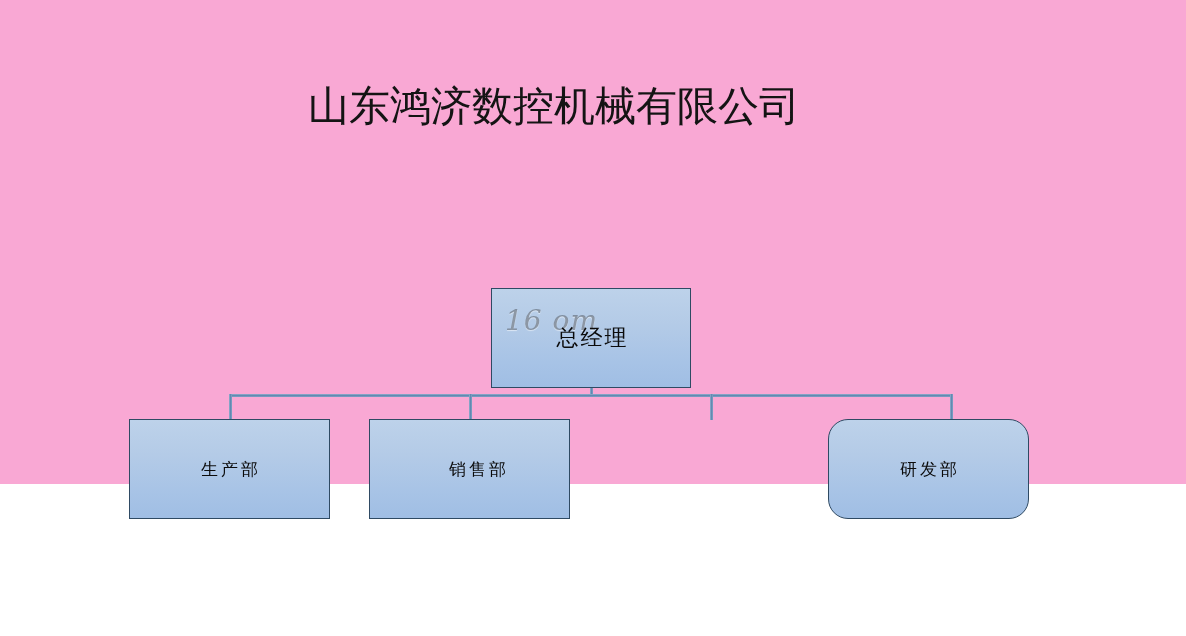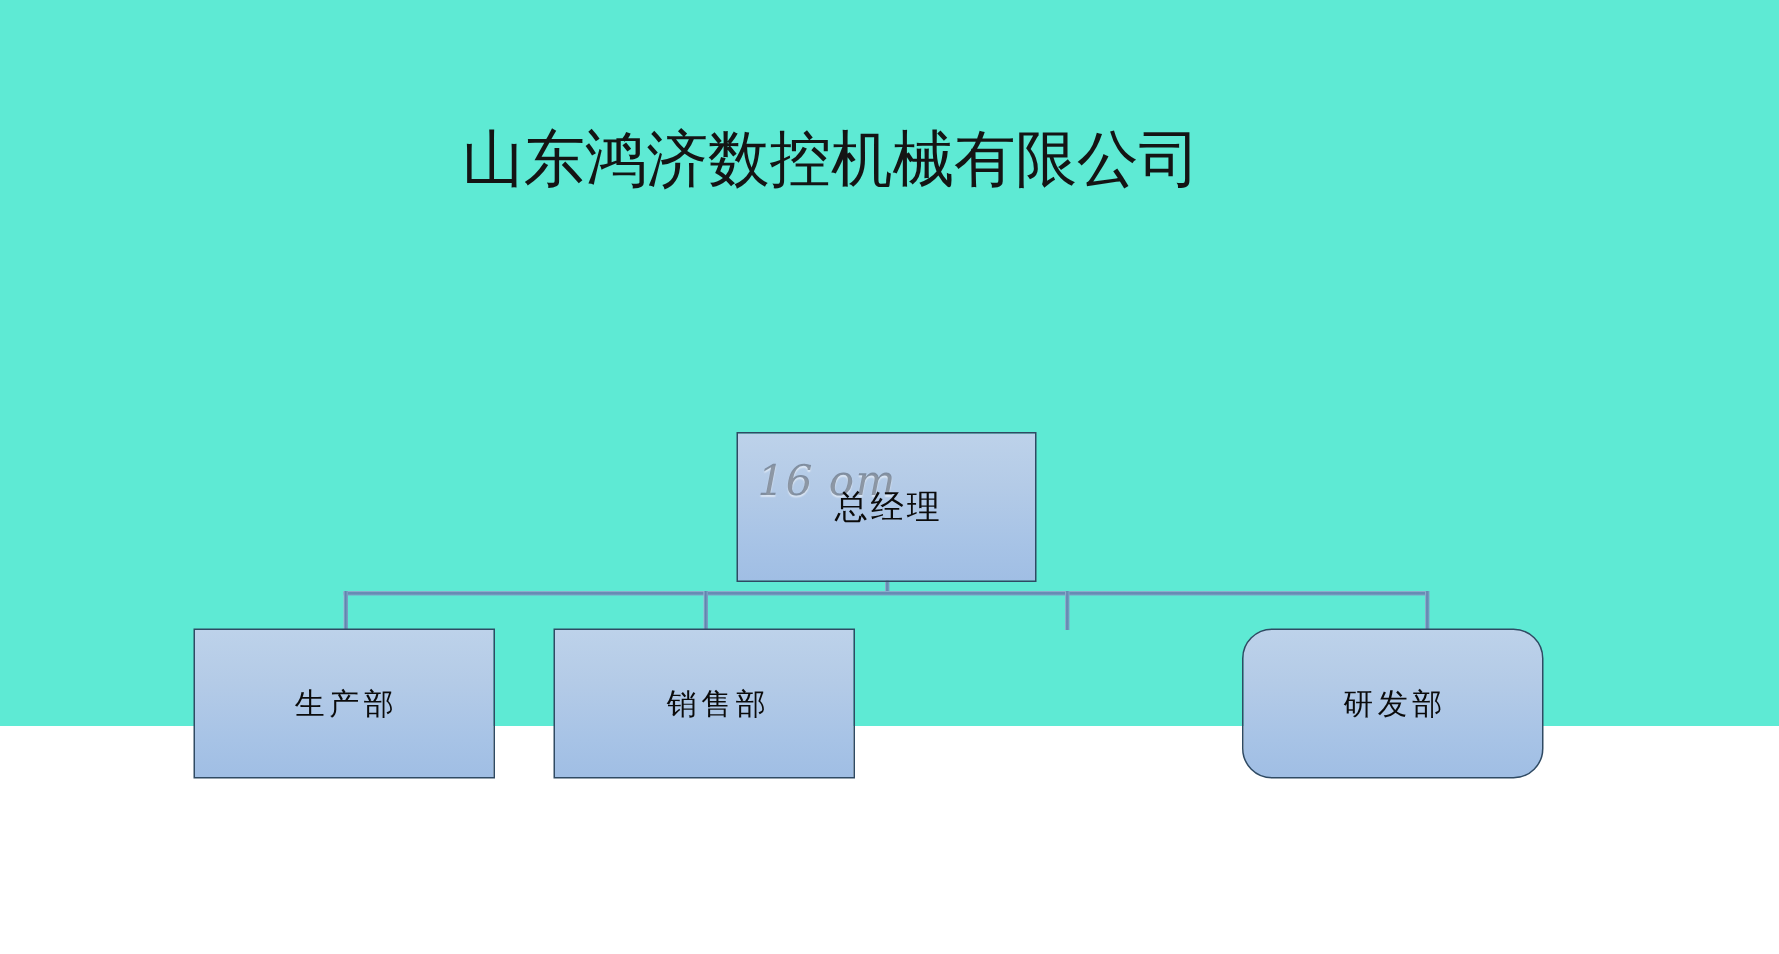--- a/index.html
+++ b/index.html
@@ -11,21 +11,21 @@
     height: 636px;
     background: #ffffff;
     font-family: "Liberation Sans", "DejaVu Sans", sans-serif;
     overflow: hidden;
   }
 
   #canvas {
     position: relative;
     width: 1186px;
     height: 484px;
-    background: #5eead4;
+    background: #f9a8d4;
   }
 
   
   .org-title {
     position: absolute;
     left: 308px;
     top: 80px;
     width: 560px;
     font-family: "DejaVu Sans", "Liberation Sans", sans-serif;
     font-size: 41px;
@@ -56,21 +56,21 @@
     box-sizing: border-box;
     background: linear-gradient(to bottom, #bdd2ea 0%, #b4cbe7 35%, #a7c3e6 75%, #a0bee4 100%);
     border: 1px solid #2f4a63;
     box-shadow: 0 0 0 0 rgba(0,0,0,0);
     display: flex;
     align-items: center;
     justify-content: center;
   }
   .node .node-label {
     font-family: "DejaVu Serif", "Liberation Serif", serif;
-    font-size: 20px;
+    font-size: 17px;
     color: #0b0b0b;
     letter-spacing: 3px;
     text-indent: 3px;
     position: relative;
     z-index: 3;
     white-space: nowrap;
   }
 
   #node-root {
     left: 491px;

